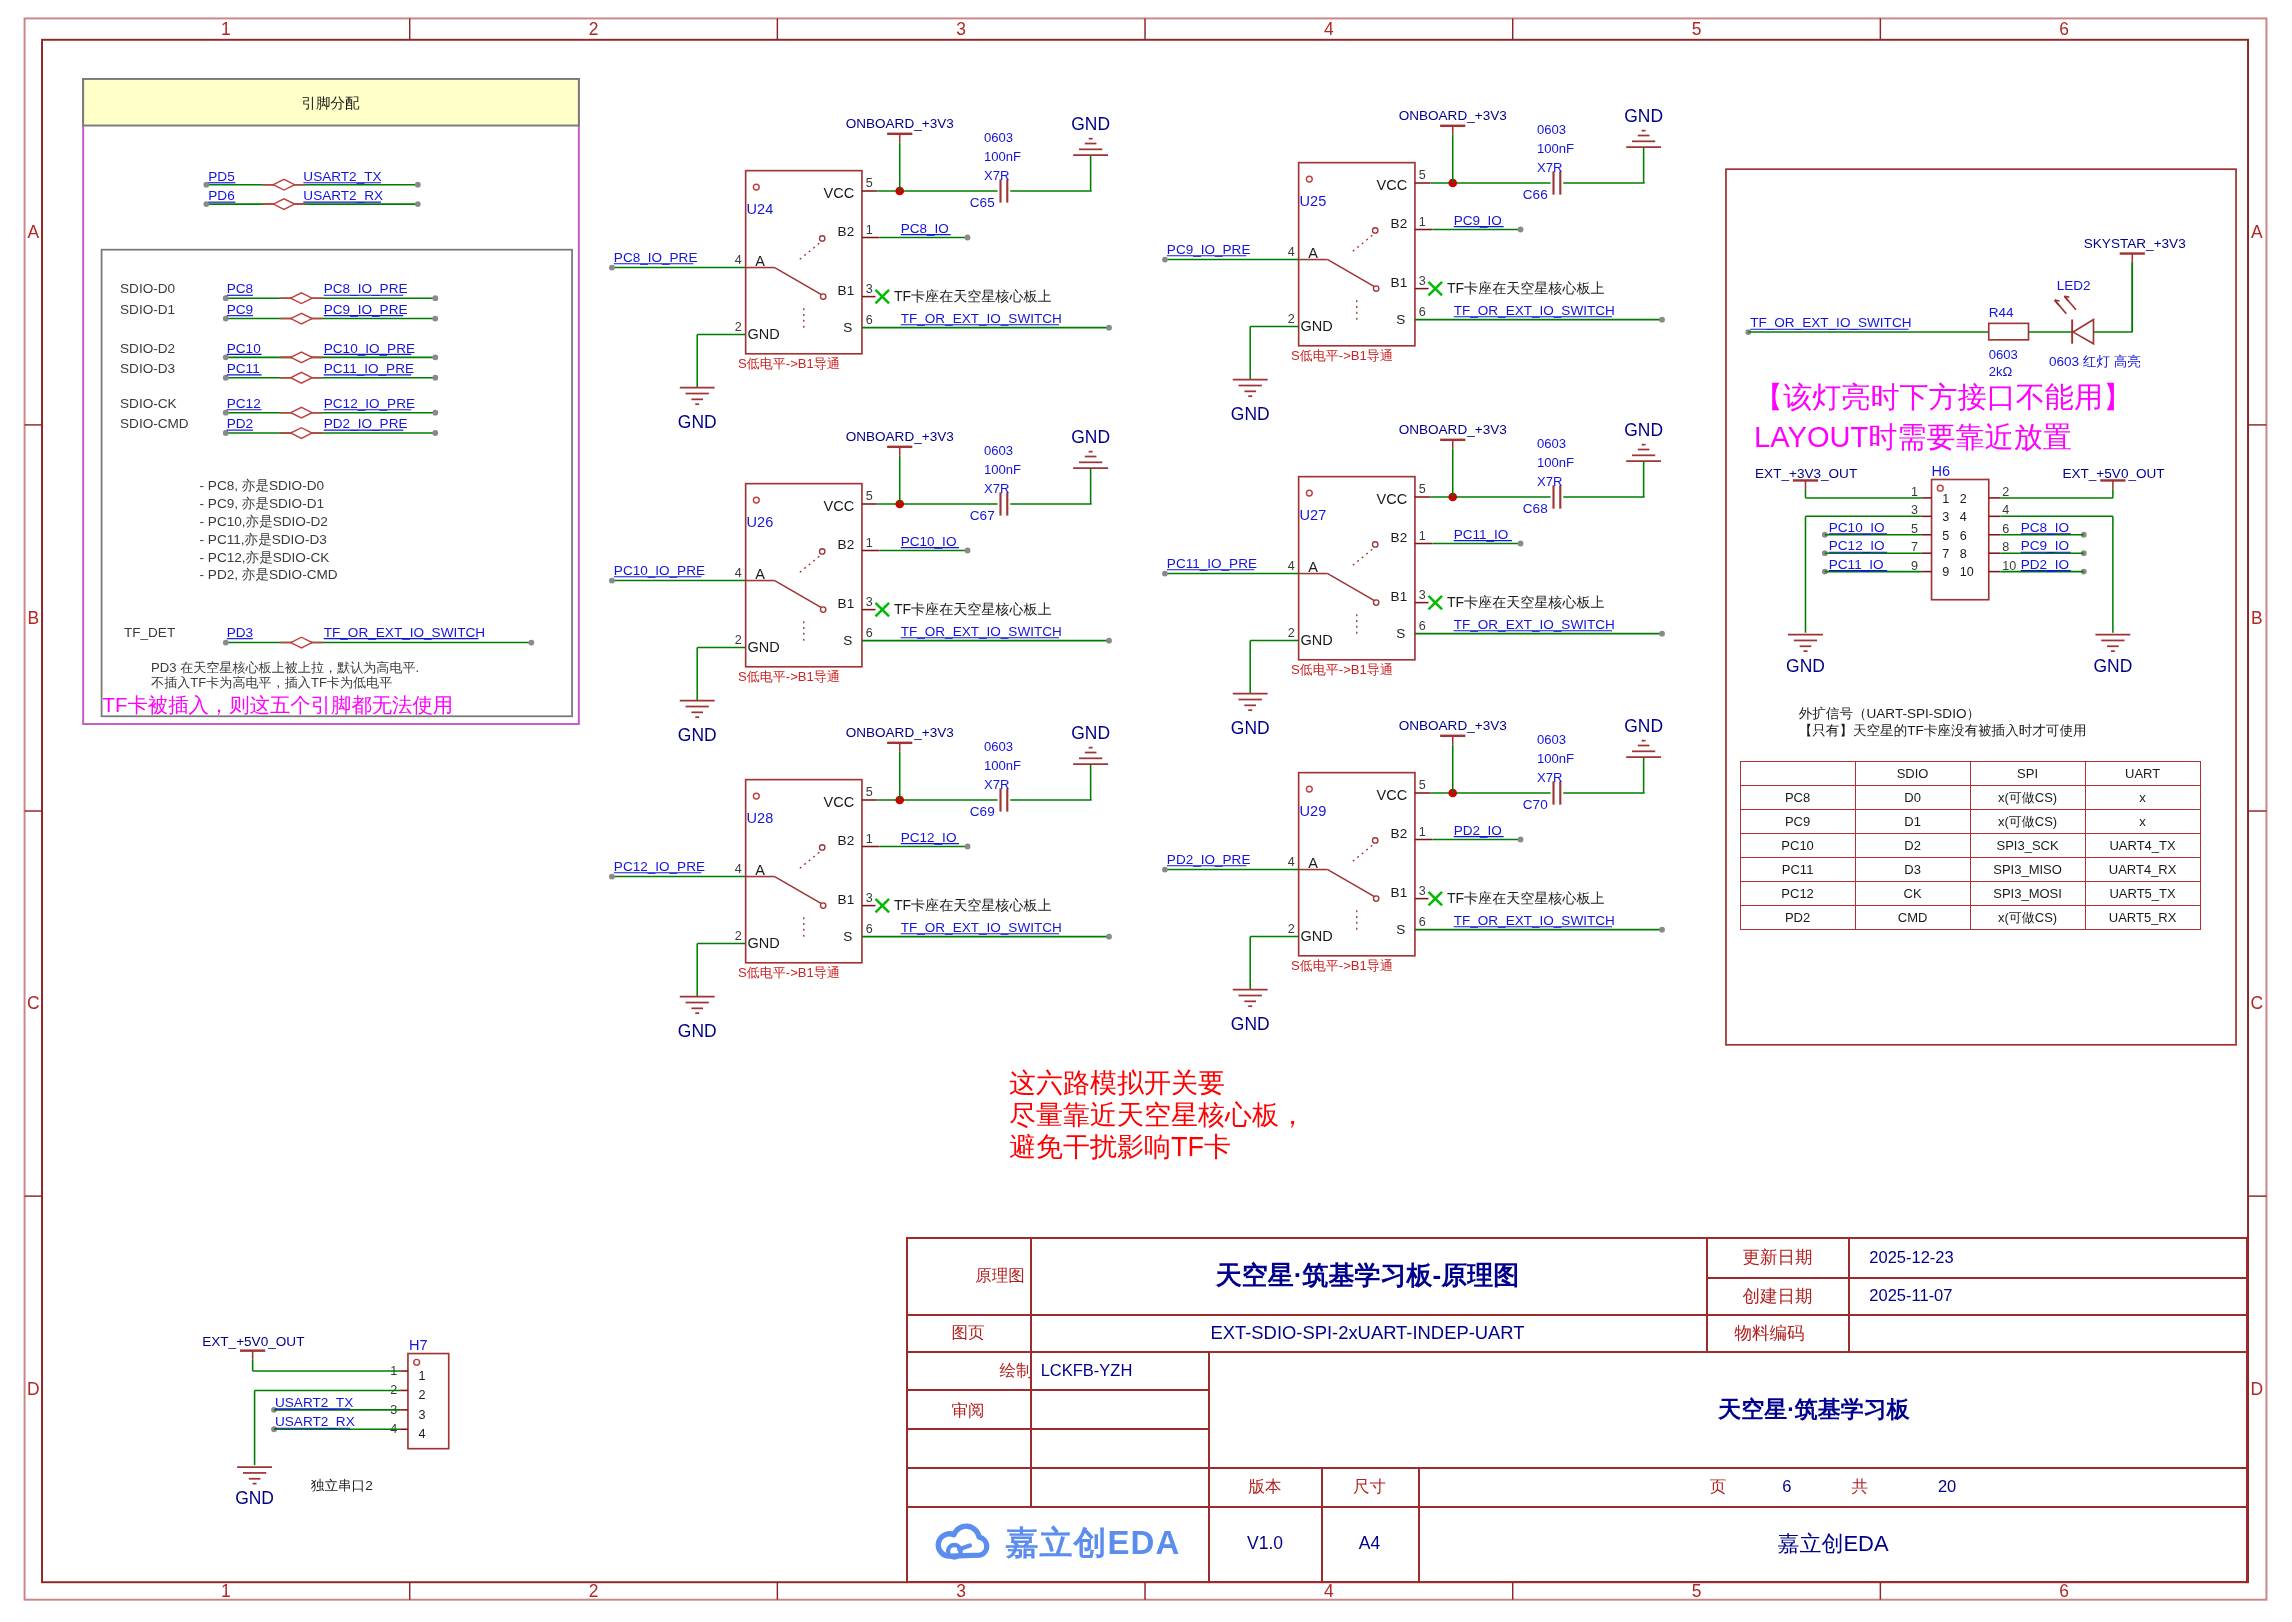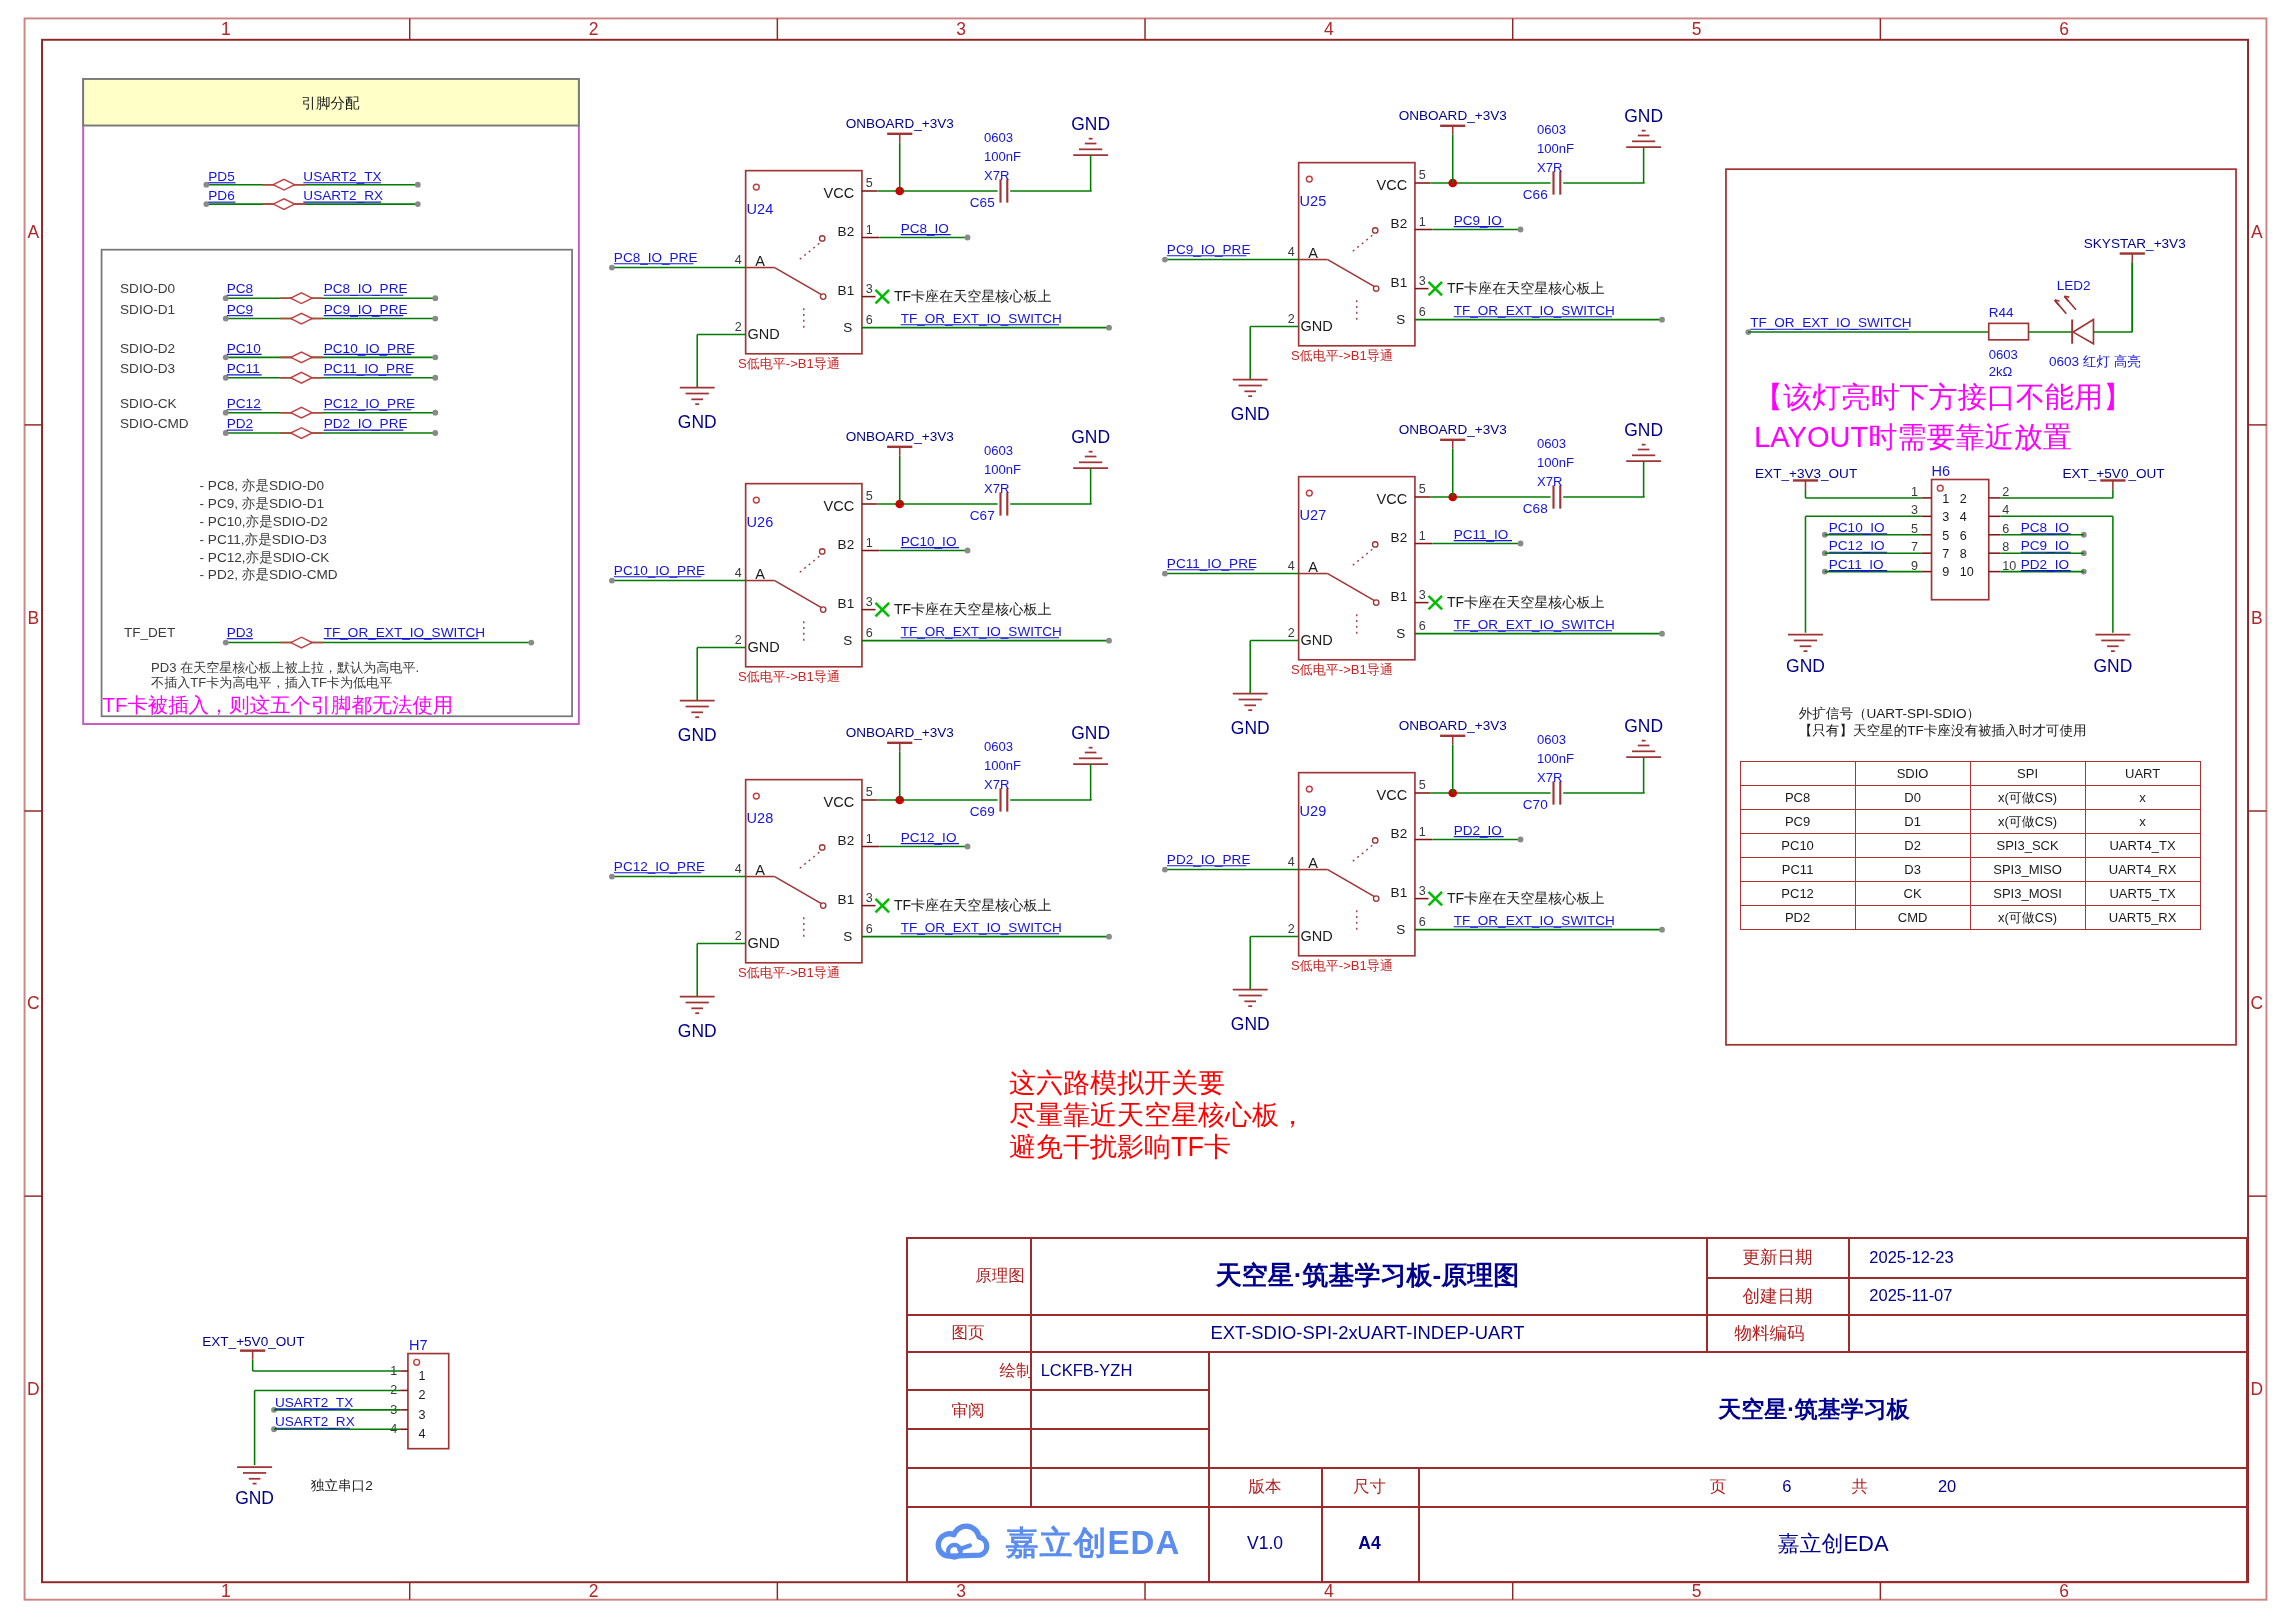--- a/index.html
+++ b/index.html
@@ -932,21 +932,21 @@
     </div>
     <div class="tb-cell logo-wrap" style="left:0;top:269px;width:302px;height:75px;">
       <svg width="64" height="45" viewBox="0 0 66 46">
         <path d="M17 36 a11.5 11.5 0 1 1 3.5-22 a13.5 13.5 0 0 1 26 2.5 a9.5 9.5 0 0 1 1 18.5 z" fill="none" stroke="#5b8def" stroke-width="5.5" stroke-linejoin="round"></path>
         <circle cx="21" cy="31" r="6.5" fill="none" stroke="#5b8def" stroke-width="4.5"></circle>
         <line x1="26" y1="29" x2="37" y2="25" stroke="#5b8def" stroke-width="4.5" stroke-linecap="round"></line>
       </svg>
       <span class="logo-text">嘉立创EDA</span>
     </div>
     <div class="tb-cell" style="left:302px;top:269px;width:114px;height:75px;font-size:17.5px;border-radius:31px;">V1.0</div>
-    <div class="tb-cell" style="left:415px;top:269px;width:97px;height:75px;font-size:17.5px;font-weight:bold;">A4</div>
+    <div class="tb-cell" style="left:415px;top:269px;width:97px;height:75px;font-size:17.5px;">A4</div>
     <div class="tb-cell" style="left:512px;top:269px;width:830px;height:75px;font-size:22px;">嘉立创EDA</div>
   <div class="tb-line" style="left: 0px; top: 0px; width: 1.9px; height: 345px;"></div>
       <div class="tb-line" style="left: 1340px; top: 0px; width: 1.9px; height: 345px;"></div>
       <div class="tb-line" style="left: 0px; top: 0px; width: 1342px; height: 1.9px;"></div>
       <div class="tb-line" style="left: 0px; top: 344px; width: 1342px; height: 1.9px;"></div>
       <div class="tb-line" style="left: 124px; top: 0px; width: 1.9px; height: 269px;"></div>
       <div class="tb-line" style="left: 800px; top: 0px; width: 1.9px; height: 114px;"></div>
       <div class="tb-line" style="left: 942px; top: 0px; width: 1.9px; height: 114px;"></div>
       <div class="tb-line" style="left: 302px; top: 114px; width: 1.9px; height: 232px;"></div>
       <div class="tb-line" style="left: 415px; top: 230px; width: 1.9px; height: 115px;"></div>

